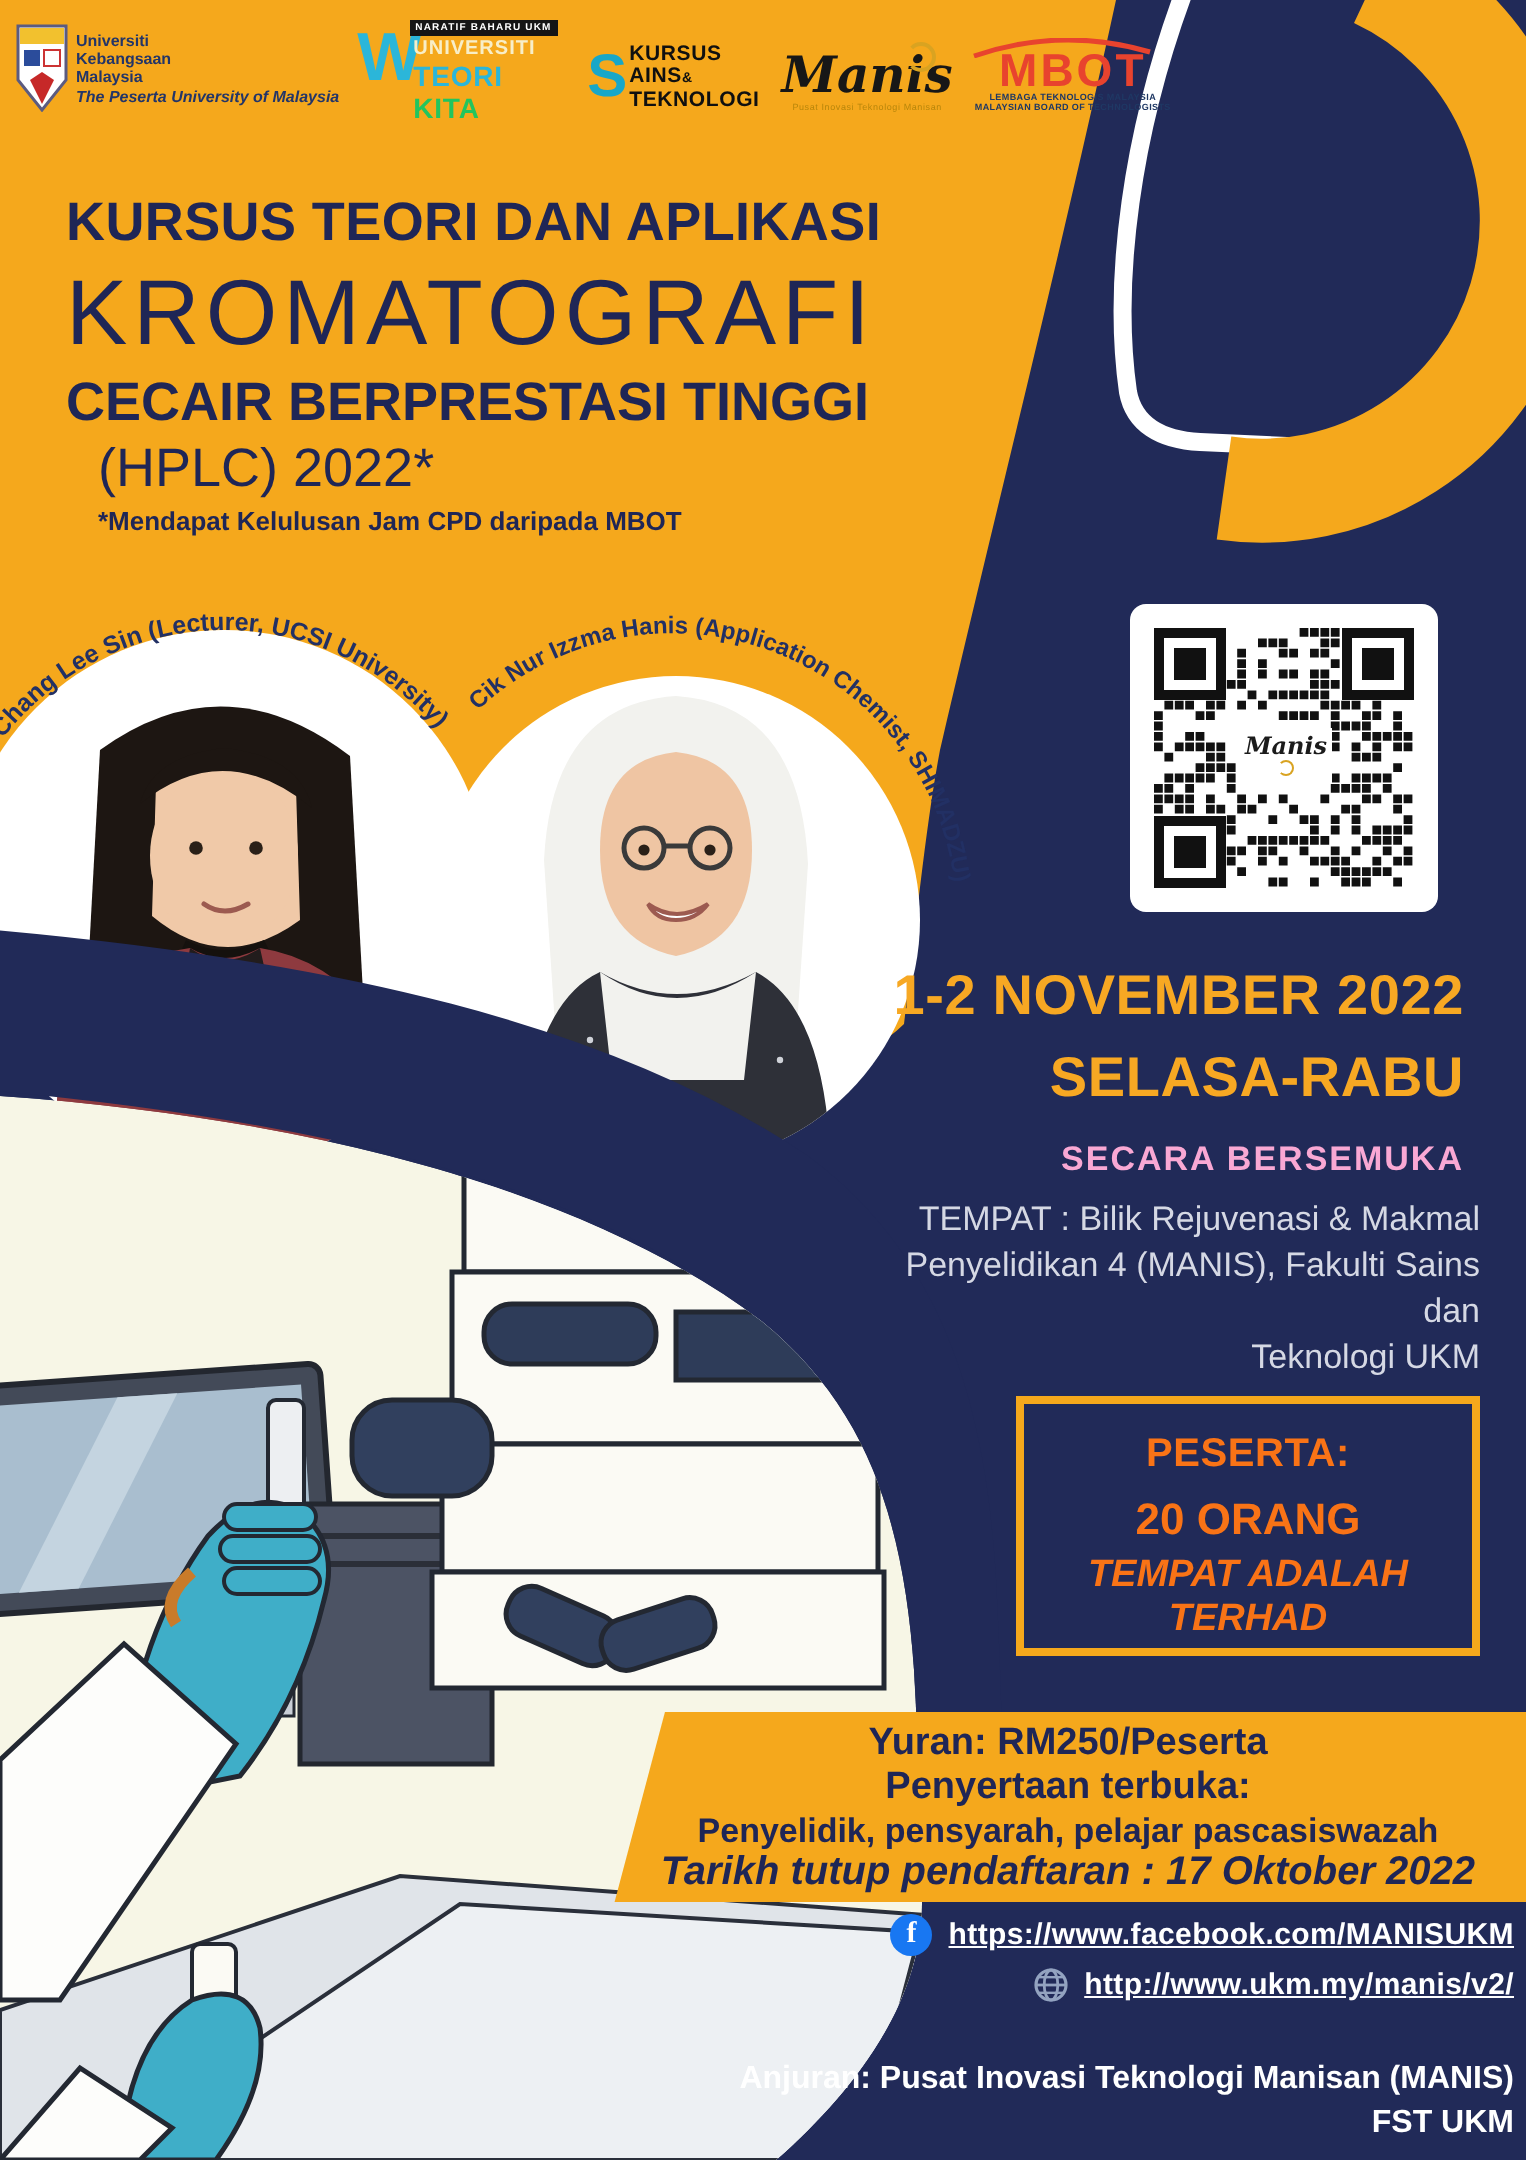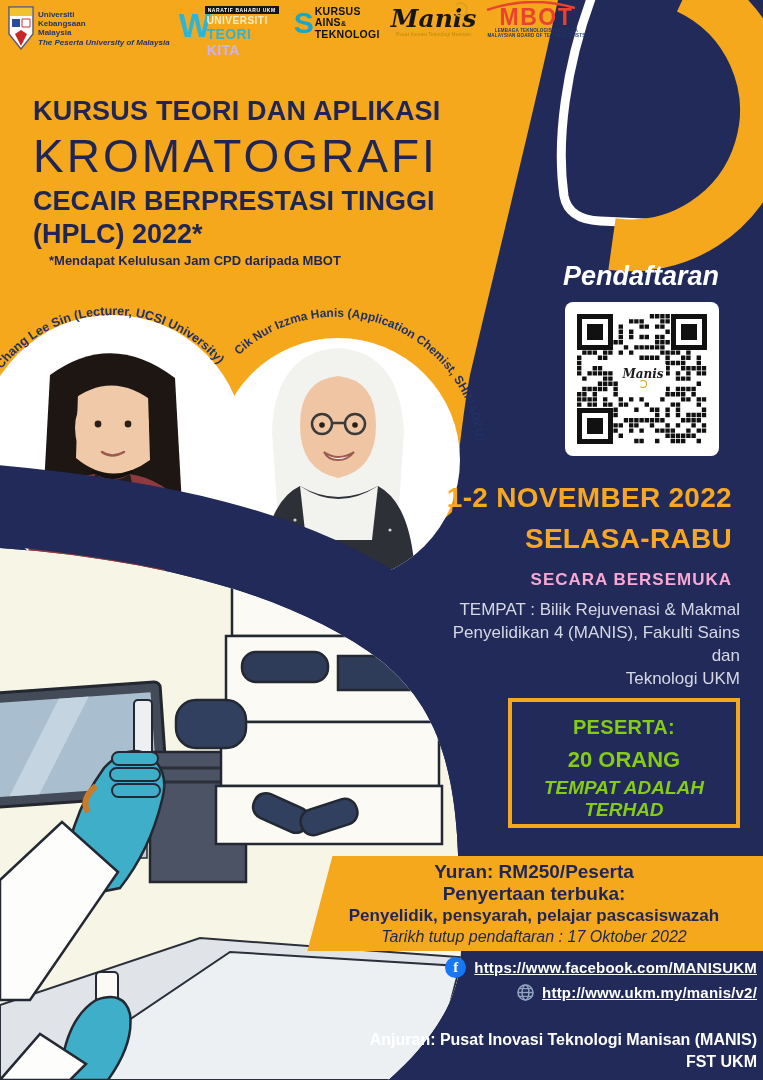--- a/index.html
+++ b/index.html
@@ -1,75 +1,75 @@
 <!DOCTYPE html>
 <html><head>
 <meta charset="utf-8">
 <style>
   html,body{margin:0;padding:0;background:#3a3a3a;font-family:"Liberation Sans",sans-serif;}
   #poster{position:relative;width:763px;height:1080px;margin:0 auto;background:#212A58;overflow:hidden;}
   .abs{position:absolute;}
   svg text{font-family:"Liberation Sans",sans-serif;}
 
   
-  .logos{top:6px;left:8px;height:50px;display:flex;align-items:flex-start;gap:11px;z-index:30;}
+  .logos{top:6px;left:8px;height:50px;display:flex;align-items:flex-end;gap:11px;z-index:30;}
   .ukm-text div{font-size:8px;font-weight:bold;color:#233568;line-height:9px;}
   .ukm-sub{font-size:5.5px;font-style:italic;color:#233568;margin-top:1px;line-height:6px;}
   .watan{position:relative;width:102px;height:46px;}
   .watan .bar{position:absolute;top:0;left:24px;background:#151515;color:#fff;font-size:5px;font-weight:bold;letter-spacing:.6px;padding:1px 3px;white-space:nowrap;}
   .watan .w{position:absolute;top:2px;left:-2px;font-size:34px;font-weight:900;color:#2BB6D9;line-height:34px;}
   .watan .uni{position:absolute;top:9px;left:26px;font-size:10px;font-weight:900;color:#F8EEC8;letter-spacing:.5px;}
   .watan .main{position:absolute;top:20px;left:26px;font-size:14px;font-weight:900;letter-spacing:.4px;}
-  .watan .atan{color:#2BB6D9;} .watan .kita{color:#c4b5fd;}
+  .watan .atan{color:#2BB6D9;} .watan .kita{color:#22c55e;}
   .fst{display:flex;align-items:center;gap:1px;}
   .fst .bigS{font-size:30px;font-weight:900;color:#18A7C8;line-height:28px;}
   .fst .col{color:#101010;font-weight:900;font-size:10.5px;line-height:11px;letter-spacing:.3px;}
   .fst .amp{font-size:7px;}
   .manis{position:relative;text-align:center;}
   .manis .word{font-family:"DejaVu Serif",serif;font-style:italic;font-weight:bold;font-size:25px;color:#171717;line-height:26px;}
   .manis .swirl{position:absolute;top:-4px;right:8px;width:11px;height:11px;border:2px solid #D9A321;border-radius:50%;border-left-color:transparent;}
   .manis .tag{font-size:4.5px;color:#B8860B;letter-spacing:.3px;}
   .mbot{position:relative;text-align:center;}
   .mbot .word{font-size:23px;font-weight:900;color:#E8432E;letter-spacing:1.5px;line-height:22px;}
   .mbot .sub{font-size:4.5px;font-weight:bold;color:#1F3864;line-height:5px;letter-spacing:.2px;}
   .mbot svg{position:absolute;top:-5px;left:-2px;}
 
   
   .titleblock{top:96px;left:33px;z-index:25;color:#1F2656;}
   .t1{font-size:27px;font-weight:700;letter-spacing:.2px;}
   .t2{font-size:46px;font-weight:400;letter-spacing:3px;margin-top:2px;}
   .t3{font-size:27px;font-weight:800;margin-top:3px;}
-  .t4{font-size:27px;font-weight:700;margin-top:2px;}
+  .t4{font-size:27px;font-weight:400;margin-top:2px;margin-left:16px;}
   .cpd{font-size:13px;font-weight:bold;margin-top:3px;margin-left:16px;}
 
   
   .pendaftaran{top:261px;left:563px;font-size:27px;font-weight:bold;font-style:italic;color:#ffffff;z-index:25;}
   .qr{top:302px;left:565px;width:154px;height:154px;background:#ffffff;border-radius:8px;z-index:25;}
   .qr-center{position:absolute;left:55px;top:62px;width:46px;height:28px;background:#fff;text-align:center;z-index:2;}
   .qr-center .m{font-family:"DejaVu Serif",serif;font-style:italic;font-weight:bold;font-size:12px;color:#1b1b1b;line-height:14px;}
   .qr-center .dot{display:block;margin:-2px auto 0;width:6px;height:6px;border:1.5px solid #D9A321;border-radius:50%;border-left-color:transparent;}
 
   .dateblock{top:482px;left:380px;width:352px;text-align:right;z-index:25;}
   .d1,.d2{font-size:28px;font-weight:800;color:#F7A823;letter-spacing:.3px;}
   .d2{margin-top:9px;}
   .d3{font-size:17px;font-weight:600;color:#f9a8d4;margin-top:15px;letter-spacing:1px;}
 
   .venue{top:598px;left:420px;width:320px;text-align:right;font-size:17px;color:#D5D8E4;line-height:23px;z-index:25;}
 
-  .peserta{top:698px;left:508px;width:224px;height:122px;border:4px solid #F5A81C;text-align:center;color:#84cc16;z-index:25;}
+  .peserta{top:698px;left:508px;width:224px;height:122px;border:4px solid #F5A81C;text-align:center;color:#f97316;z-index:25;}
   .p1{font-size:20px;font-weight:800;margin-top:14px;letter-spacing:.3px;}
   .p2{font-size:22px;font-weight:800;margin-top:8px;}
   .p3{font-size:19px;font-weight:700;font-style:italic;line-height:22px;margin:4px auto 0;width:170px;}
 
   .feeband{top:856px;left:305px;width:458px;height:95px;background:#F5A81C;z-index:26;
     clip-path:polygon(6% 0,100% 0,100% 100%,0.5% 100%);
     text-align:center;color:#1F2656;padding-top:5px;box-sizing:border-box;}
   .f1,.f2{font-size:19px;font-weight:800;line-height:22px;}
   .f3{font-size:17px;font-weight:800;line-height:21px;}
-  .f4{font-size:16px;font-weight:400;font-style:italic;line-height:21px;}
+  .f4{font-size:20px;font-weight:700;font-style:italic;line-height:21px;}
 
   .linksblock{top:957px;right:6px;text-align:right;z-index:25;}
   .linkrow{display:flex;justify-content:flex-end;align-items:center;gap:8px;margin-bottom:6px;}
   .linkrow a{color:#fff;font-size:15px;font-weight:bold;text-decoration:underline;letter-spacing:.2px;}
   .fb-icon{width:21px;height:21px;border-radius:50%;background:#1877F2;color:#fff;font-weight:bold;font-size:15px;line-height:21px;text-align:center;font-family:"Liberation Serif",serif;}
 
   .organizer{top:1031px;right:6px;text-align:right;color:#fff;z-index:25;}
   .o1{font-size:16px;font-weight:800;margin-left:20px;}
   .o2{font-size:16px;font-weight:800;margin-top:4px;}
 </style>
@@ -241,21 +241,20 @@
   </div>
 
   <div class="abs titleblock">
     <div class="t1">KURSUS TEORI DAN APLIKASI</div>
     <div class="t2">KROMATOGRAFI</div>
     <div class="t3">CECAIR BERPRESTASI TINGGI</div>
     <div class="t4">(HPLC) 2022*</div>
     <div class="cpd">*Mendapat Kelulusan Jam CPD daripada MBOT</div>
   </div>
 
-  <div class="abs pendaftaran">Pendaftaran</div>
 
   <div class="abs qr">
     <svg width="154" height="154" viewBox="0 0 154 154">
       <g transform="translate(12,12)">
         <path id="qr-modules" fill="#111" d="M72.8,0.0h4.4v4.4h-4.4zM78.0,0.0h4.4v4.4h-4.4zM83.2,0.0h4.4v4.4h-4.4zM88.4,0.0h4.4v4.4h-4.4zM52.0,5.2h4.4v4.4h-4.4zM57.2,5.2h4.4v4.4h-4.4zM62.4,5.2h4.4v4.4h-4.4zM83.2,5.2h4.4v4.4h-4.4zM88.4,5.2h4.4v4.4h-4.4zM41.6,10.4h4.4v4.4h-4.4zM62.4,10.4h4.4v4.4h-4.4zM67.6,10.4h4.4v4.4h-4.4zM78.0,10.4h4.4v4.4h-4.4zM83.2,10.4h4.4v4.4h-4.4zM41.6,15.6h4.4v4.4h-4.4zM52.0,15.6h4.4v4.4h-4.4zM88.4,15.6h4.4v4.4h-4.4zM41.6,20.8h4.4v4.4h-4.4zM52.0,20.8h4.4v4.4h-4.4zM62.4,20.8h4.4v4.4h-4.4zM67.6,20.8h4.4v4.4h-4.4zM78.0,20.8h4.4v4.4h-4.4zM83.2,20.8h4.4v4.4h-4.4zM36.4,26.0h4.4v4.4h-4.4zM41.6,26.0h4.4v4.4h-4.4zM78.0,26.0h4.4v4.4h-4.4zM83.2,26.0h4.4v4.4h-4.4zM88.4,26.0h4.4v4.4h-4.4zM46.8,31.2h4.4v4.4h-4.4zM57.2,31.2h4.4v4.4h-4.4zM62.4,31.2h4.4v4.4h-4.4zM67.6,31.2h4.4v4.4h-4.4zM72.8,31.2h4.4v4.4h-4.4zM78.0,31.2h4.4v4.4h-4.4zM83.2,31.2h4.4v4.4h-4.4zM5.2,36.4h4.4v4.4h-4.4zM10.4,36.4h4.4v4.4h-4.4zM15.6,36.4h4.4v4.4h-4.4zM26.0,36.4h4.4v4.4h-4.4zM31.2,36.4h4.4v4.4h-4.4zM41.6,36.4h4.4v4.4h-4.4zM52.0,36.4h4.4v4.4h-4.4zM83.2,36.4h4.4v4.4h-4.4zM88.4,36.4h4.4v4.4h-4.4zM93.6,36.4h4.4v4.4h-4.4zM98.8,36.4h4.4v4.4h-4.4zM109.2,36.4h4.4v4.4h-4.4zM0.0,41.6h4.4v4.4h-4.4zM20.8,41.6h4.4v4.4h-4.4zM26.0,41.6h4.4v4.4h-4.4zM62.4,41.6h4.4v4.4h-4.4zM67.6,41.6h4.4v4.4h-4.4zM72.8,41.6h4.4v4.4h-4.4zM78.0,41.6h4.4v4.4h-4.4zM88.4,41.6h4.4v4.4h-4.4zM104.0,41.6h4.4v4.4h-4.4zM109.2,41.6h4.4v4.4h-4.4zM119.6,41.6h4.4v4.4h-4.4zM0.0,46.8h4.4v4.4h-4.4zM88.4,46.8h4.4v4.4h-4.4zM93.6,46.8h4.4v4.4h-4.4zM98.8,46.8h4.4v4.4h-4.4zM104.0,46.8h4.4v4.4h-4.4zM119.6,46.8h4.4v4.4h-4.4zM0.0,52.0h4.4v4.4h-4.4zM15.6,52.0h4.4v4.4h-4.4zM20.8,52.0h4.4v4.4h-4.4zM88.4,52.0h4.4v4.4h-4.4zM104.0,52.0h4.4v4.4h-4.4zM109.2,52.0h4.4v4.4h-4.4zM114.4,52.0h4.4v4.4h-4.4zM119.6,52.0h4.4v4.4h-4.4zM124.8,52.0h4.4v4.4h-4.4zM0.0,57.2h4.4v4.4h-4.4zM10.4,57.2h4.4v4.4h-4.4zM15.6,57.2h4.4v4.4h-4.4zM20.8,57.2h4.4v4.4h-4.4zM26.0,57.2h4.4v4.4h-4.4zM31.2,57.2h4.4v4.4h-4.4zM88.4,57.2h4.4v4.4h-4.4zM98.8,57.2h4.4v4.4h-4.4zM109.2,57.2h4.4v4.4h-4.4zM119.6,57.2h4.4v4.4h-4.4zM124.8,57.2h4.4v4.4h-4.4zM5.2,62.4h4.4v4.4h-4.4zM26.0,62.4h4.4v4.4h-4.4zM31.2,62.4h4.4v4.4h-4.4zM98.8,62.4h4.4v4.4h-4.4zM104.0,62.4h4.4v4.4h-4.4zM109.2,62.4h4.4v4.4h-4.4zM20.8,67.6h4.4v4.4h-4.4zM26.0,67.6h4.4v4.4h-4.4zM31.2,67.6h4.4v4.4h-4.4zM36.4,67.6h4.4v4.4h-4.4zM119.6,67.6h4.4v4.4h-4.4zM5.2,72.8h4.4v4.4h-4.4zM10.4,72.8h4.4v4.4h-4.4zM15.6,72.8h4.4v4.4h-4.4zM20.8,72.8h4.4v4.4h-4.4zM26.0,72.8h4.4v4.4h-4.4zM36.4,72.8h4.4v4.4h-4.4zM88.4,72.8h4.4v4.4h-4.4zM98.8,72.8h4.4v4.4h-4.4zM104.0,72.8h4.4v4.4h-4.4zM109.2,72.8h4.4v4.4h-4.4zM114.4,72.8h4.4v4.4h-4.4zM0.0,78.0h4.4v4.4h-4.4zM5.2,78.0h4.4v4.4h-4.4zM15.6,78.0h4.4v4.4h-4.4zM36.4,78.0h4.4v4.4h-4.4zM88.4,78.0h4.4v4.4h-4.4zM93.6,78.0h4.4v4.4h-4.4zM98.8,78.0h4.4v4.4h-4.4zM104.0,78.0h4.4v4.4h-4.4zM114.4,78.0h4.4v4.4h-4.4zM0.0,83.2h4.4v4.4h-4.4zM5.2,83.2h4.4v4.4h-4.4zM10.4,83.2h4.4v4.4h-4.4zM15.6,83.2h4.4v4.4h-4.4zM26.0,83.2h4.4v4.4h-4.4zM41.6,83.2h4.4v4.4h-4.4zM52.0,83.2h4.4v4.4h-4.4zM62.4,83.2h4.4v4.4h-4.4zM83.2,83.2h4.4v4.4h-4.4zM104.0,83.2h4.4v4.4h-4.4zM109.2,83.2h4.4v4.4h-4.4zM119.6,83.2h4.4v4.4h-4.4zM124.8,83.2h4.4v4.4h-4.4zM0.0,88.4h4.4v4.4h-4.4zM10.4,88.4h4.4v4.4h-4.4zM15.6,88.4h4.4v4.4h-4.4zM26.0,88.4h4.4v4.4h-4.4zM31.2,88.4h4.4v4.4h-4.4zM41.6,88.4h4.4v4.4h-4.4zM46.8,88.4h4.4v4.4h-4.4zM67.6,88.4h4.4v4.4h-4.4zM93.6,88.4h4.4v4.4h-4.4zM98.8,88.4h4.4v4.4h-4.4zM119.6,88.4h4.4v4.4h-4.4zM36.4,93.6h4.4v4.4h-4.4zM57.2,93.6h4.4v4.4h-4.4zM72.8,93.6h4.4v4.4h-4.4zM78.0,93.6h4.4v4.4h-4.4zM88.4,93.6h4.4v4.4h-4.4zM98.8,93.6h4.4v4.4h-4.4zM124.8,93.6h4.4v4.4h-4.4zM36.4,98.8h4.4v4.4h-4.4zM78.0,98.8h4.4v4.4h-4.4zM88.4,98.8h4.4v4.4h-4.4zM98.8,98.8h4.4v4.4h-4.4zM109.2,98.8h4.4v4.4h-4.4zM114.4,98.8h4.4v4.4h-4.4zM119.6,98.8h4.4v4.4h-4.4zM124.8,98.8h4.4v4.4h-4.4zM46.8,104.0h4.4v4.4h-4.4zM52.0,104.0h4.4v4.4h-4.4zM57.2,104.0h4.4v4.4h-4.4zM62.4,104.0h4.4v4.4h-4.4zM67.6,104.0h4.4v4.4h-4.4zM72.8,104.0h4.4v4.4h-4.4zM78.0,104.0h4.4v4.4h-4.4zM83.2,104.0h4.4v4.4h-4.4zM104.0,104.0h4.4v4.4h-4.4zM109.2,104.0h4.4v4.4h-4.4zM114.4,104.0h4.4v4.4h-4.4zM119.6,104.0h4.4v4.4h-4.4zM36.4,109.2h4.4v4.4h-4.4zM41.6,109.2h4.4v4.4h-4.4zM52.0,109.2h4.4v4.4h-4.4zM57.2,109.2h4.4v4.4h-4.4zM72.8,109.2h4.4v4.4h-4.4zM88.4,109.2h4.4v4.4h-4.4zM98.8,109.2h4.4v4.4h-4.4zM114.4,109.2h4.4v4.4h-4.4zM124.8,109.2h4.4v4.4h-4.4zM36.4,114.4h4.4v4.4h-4.4zM52.0,114.4h4.4v4.4h-4.4zM62.4,114.4h4.4v4.4h-4.4zM78.0,114.4h4.4v4.4h-4.4zM83.2,114.4h4.4v4.4h-4.4zM88.4,114.4h4.4v4.4h-4.4zM93.6,114.4h4.4v4.4h-4.4zM109.2,114.4h4.4v4.4h-4.4zM119.6,114.4h4.4v4.4h-4.4zM124.8,114.4h4.4v4.4h-4.4zM41.6,119.6h4.4v4.4h-4.4zM88.4,119.6h4.4v4.4h-4.4zM93.6,119.6h4.4v4.4h-4.4zM98.8,119.6h4.4v4.4h-4.4zM104.0,119.6h4.4v4.4h-4.4zM109.2,119.6h4.4v4.4h-4.4zM114.4,119.6h4.4v4.4h-4.4zM57.2,124.8h4.4v4.4h-4.4zM62.4,124.8h4.4v4.4h-4.4zM78.0,124.8h4.4v4.4h-4.4zM93.6,124.8h4.4v4.4h-4.4zM98.8,124.8h4.4v4.4h-4.4zM104.0,124.8h4.4v4.4h-4.4zM119.6,124.8h4.4v4.4h-4.4z"></path>
         <g fill="#111">
           <rect x="0" y="0" width="36" height="36"></rect>
             <rect x="94" y="0" width="36" height="36"></rect>
             <rect x="0" y="94" width="36" height="36"></rect>
         </g>

